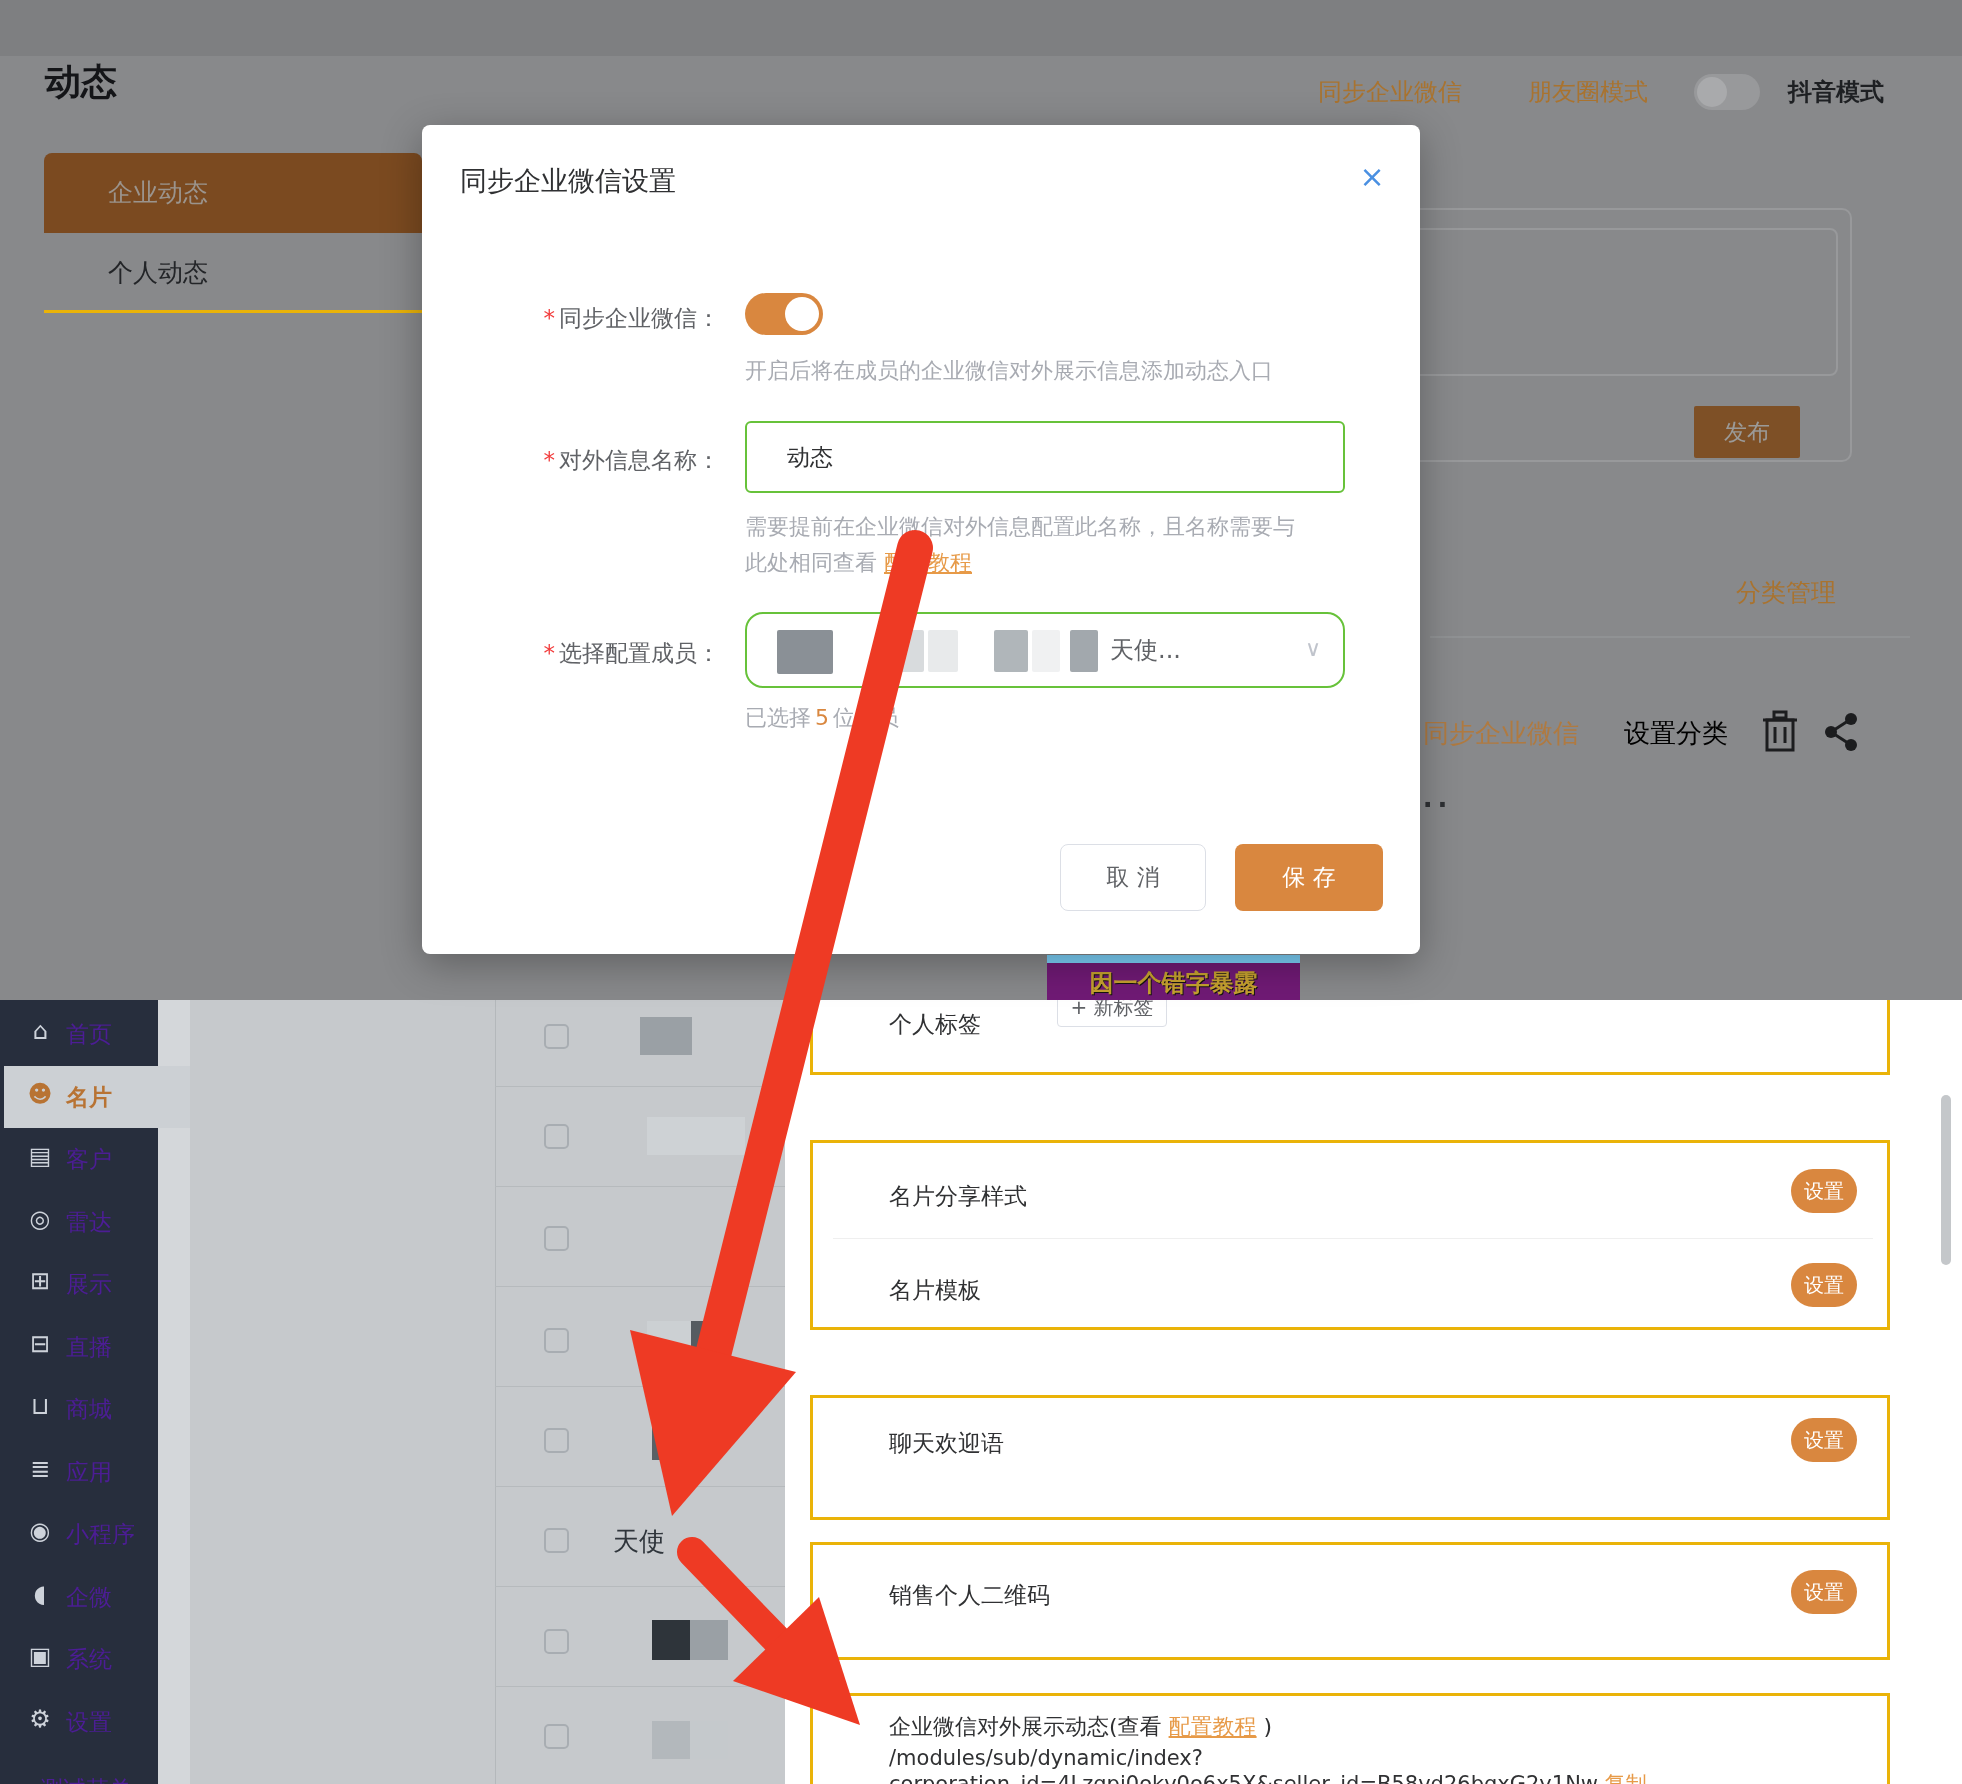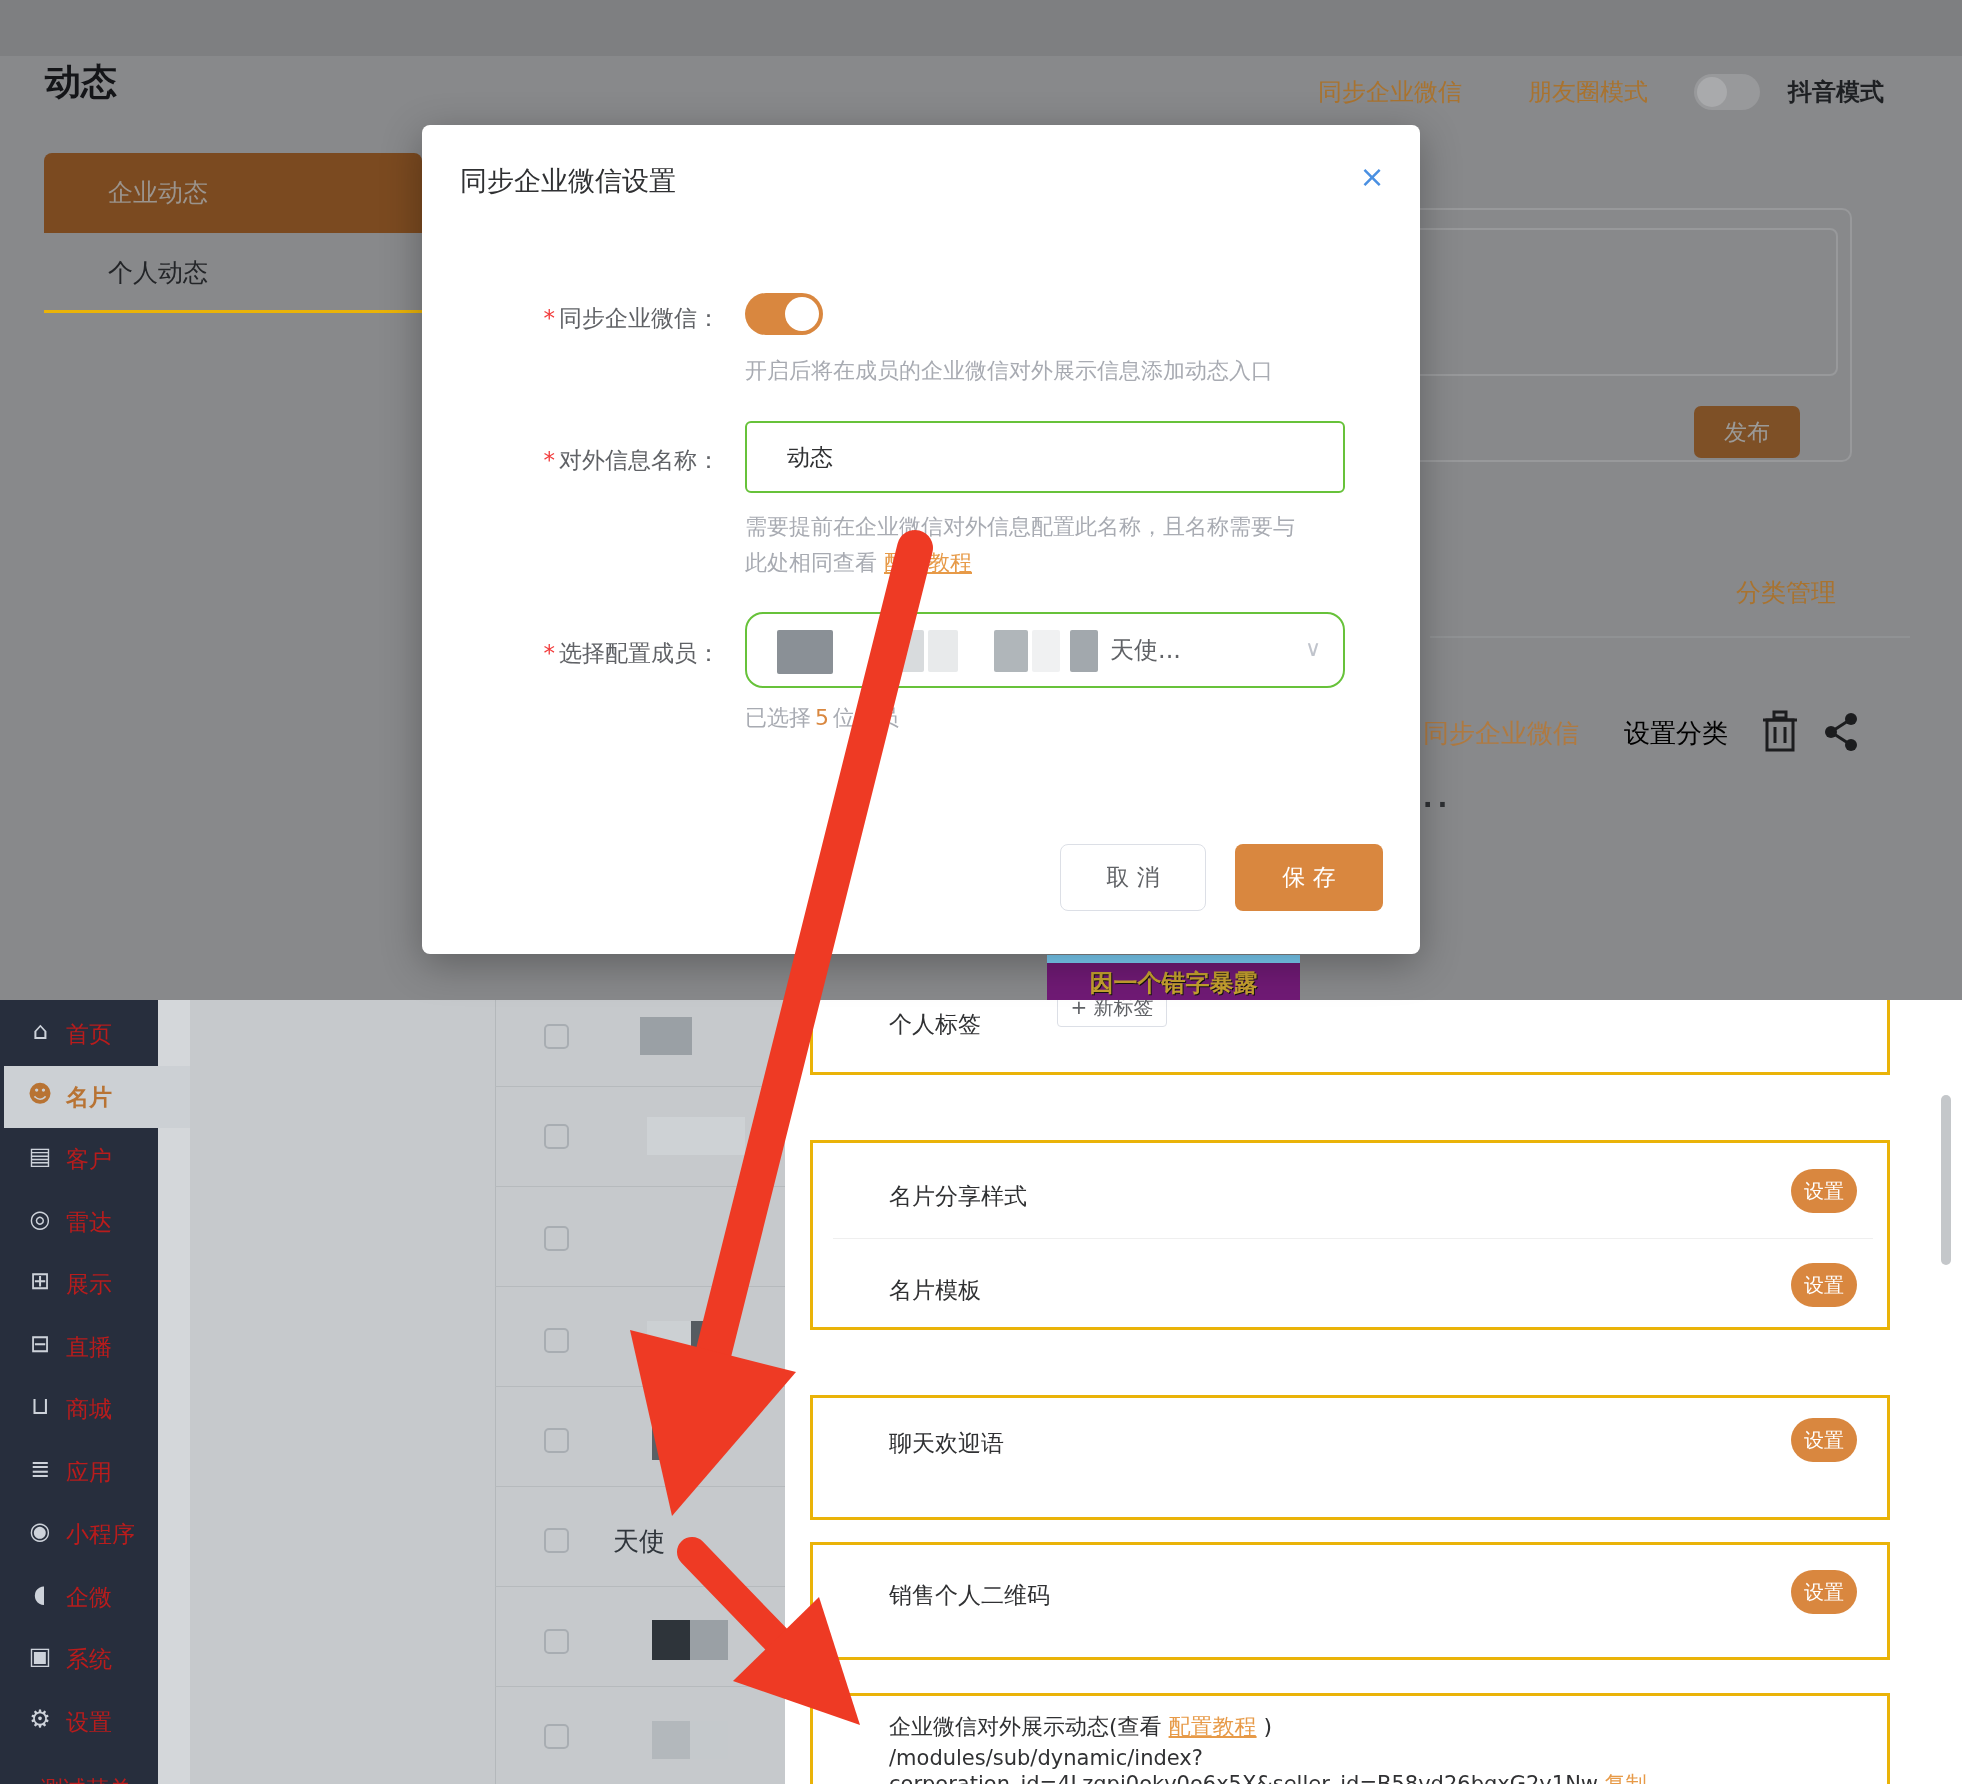--- a/index.html
+++ b/index.html
@@ -13,21 +13,21 @@
   .page-title { left:45px; top:58px; font-size:36px; font-weight:bold; color:#141518; }
   .hdr-link { top:76px; font-size:24px; color:#a9732f; cursor:pointer; }
   .hdr-label { top:76px; font-size:24px; color:#1e2023; font-weight:bold; }
   .toggle-off { left:1694px; top:74px; width:66px; height:36px; border-radius:18px; background:#98999b; }
   .toggle-off .knob { position:absolute; left:3px; top:3px; width:30px; height:30px; border-radius:50%; background:#a9aaac; }
   .tab { left:44px; width:378px; height:80px; line-height:80px; padding-left:64px; font-size:25px; }
   .tab-active { top:153px; background:#7b4a20; border-radius:8px 8px 0 0; color:#9b948d; }
   .tab-plain { top:233px; color:#232528; border-bottom:3px solid #eab308; }
   .ta-card { left:1188px; top:208px; width:664px; height:254px; border:2px solid #98999b; border-radius:10px; }
   .ta-inner { left:1208px; top:228px; width:630px; height:148px; border:2px solid #98999b; border-radius:8px; }
-  .publish-btn { left:1694px; top:406px; width:106px; height:52px; background:#7e5026; border-radius:7px; color:#9b9a98; font-size:23px; text-align:center; line-height:52px; }
+  .publish-btn { left:1694px; top:406px; width:106px; height:52px; background:#7e5026; border-radius:2px; color:#9b9a98; font-size:23px; text-align:center; line-height:52px; }
   .cat-link { left:1736px; top:576px; font-size:25px; color:#a9732f; }
   .hdiv { left:1430px; top:636px; width:480px; height:2px; background:#909294; }
   .company-txt { left:1423px; top:716px; font-size:26px; color:#b07a40; }
   .setcat-link { left:1624px; top:716px; font-size:26px; color:#000000; }
   .dots { left:1378px; top:790px; font-size:26px; color:#2e3033; letter-spacing:5px; font-weight:bold; }
   .video-strip { left:1047px; top:955px; width:253px; height:45px; background:#701a75; border-top:8px solid #7dd3fc; text-align:center; }
   .video-strip span { font-size:24px; font-weight:bold; color:#c6a12f; line-height:41px; text-shadow:1px 1px 0 #141310; }
 
   
   #modal { left:422px; top:125px; width:998px; height:829px; background:#ffffff; border-radius:8px; box-shadow:0 10px 40px rgba(0,0,0,.3); z-index:10; }
@@ -49,21 +49,21 @@
   .btn-cancel { left:638px; top:719px; width:146px; height:67px; background:#fff; border:1px solid #dcdfe6; border-radius:8px; font-size:23px; color:#606266; text-align:center; line-height:65px; cursor:pointer; }
   .btn-save { left:813px; top:719px; width:148px; height:67px; background:#d9873f; border-radius:8px; font-size:23px; color:#ffffff; text-align:center; line-height:67px; cursor:pointer; }
 
   
   #bottom { left:0; top:1000px; width:1962px; height:784px; background:#c6c9cc; z-index:2; overflow:hidden; }
   .sidebar { left:0; top:0; width:158px; height:784px; background:#272e3d; }
   .gutter { left:158px; top:0; width:32px; height:784px; background:#d4d7da; }
   .side-active-bg { left:4px; top:66px; width:186px; height:62px; background:#ccd0d4; }
   .side-item { left:0; width:158px; height:62px; cursor:pointer; }
   .side-item .ic { position:absolute; left:24px; top:14px; width:32px; text-align:center; font-size:24px; color:#cdd2da; }
-  .side-item .lb { position:absolute; left:66px; top:16px; font-size:23px; color:#b91c1c; }
+  .side-item .lb { position:absolute; left:66px; top:16px; font-size:23px; color:#4c1d95; }
   .side-item.active .ic, .side-item.active .lb { color:#b87333; font-weight:bold; }
   .vline { left:495px; top:0; width:1px; height:784px; background:#b4b8bb; }
   .row-div { left:495px; width:290px; height:1px; background:#b6babd; }
   .cbx { left:544px; width:25px; height:25px; border:2px solid #a8adb2; border-radius:5px; cursor:pointer; }
   .rblk { position:absolute; }
   .row-name { left:613px; font-size:26px; color:#2f353b; }
   .panel { left:785px; top:0; width:1177px; height:784px; background:#ffffff; }
   .card { position:absolute; left:25px; width:1080px; background:#fff; border:3px solid #eab308; }
   .card-label { position:absolute; left:76px; font-size:23px; color:#303133; }
   .pill { position:absolute; left:978px; width:66px; height:44px; border-radius:22px; background:#d9873f; color:#fff; font-size:20px; text-align:center; line-height:44px; cursor:pointer; }

